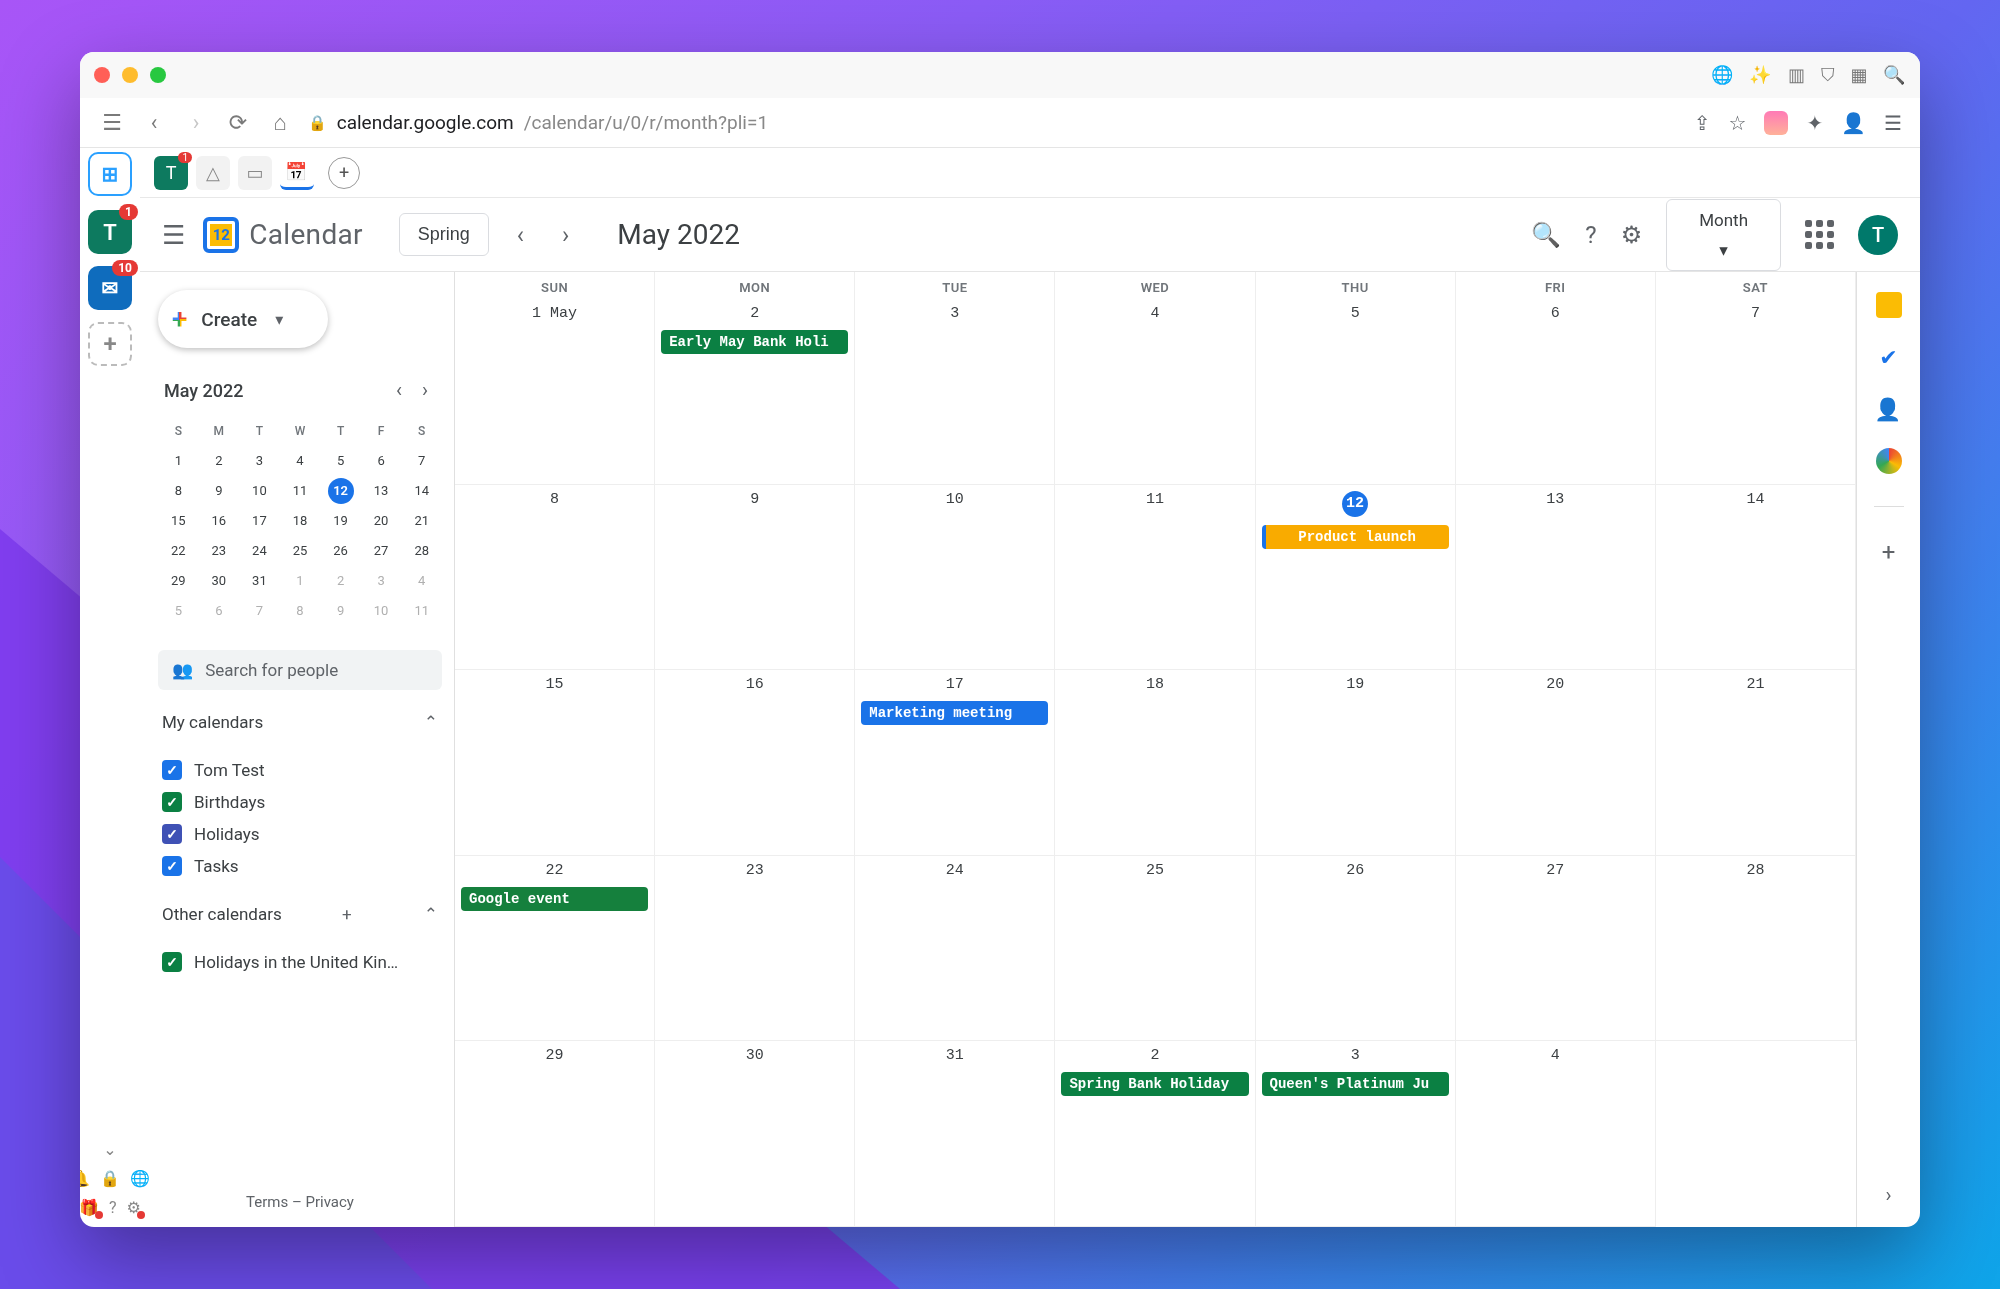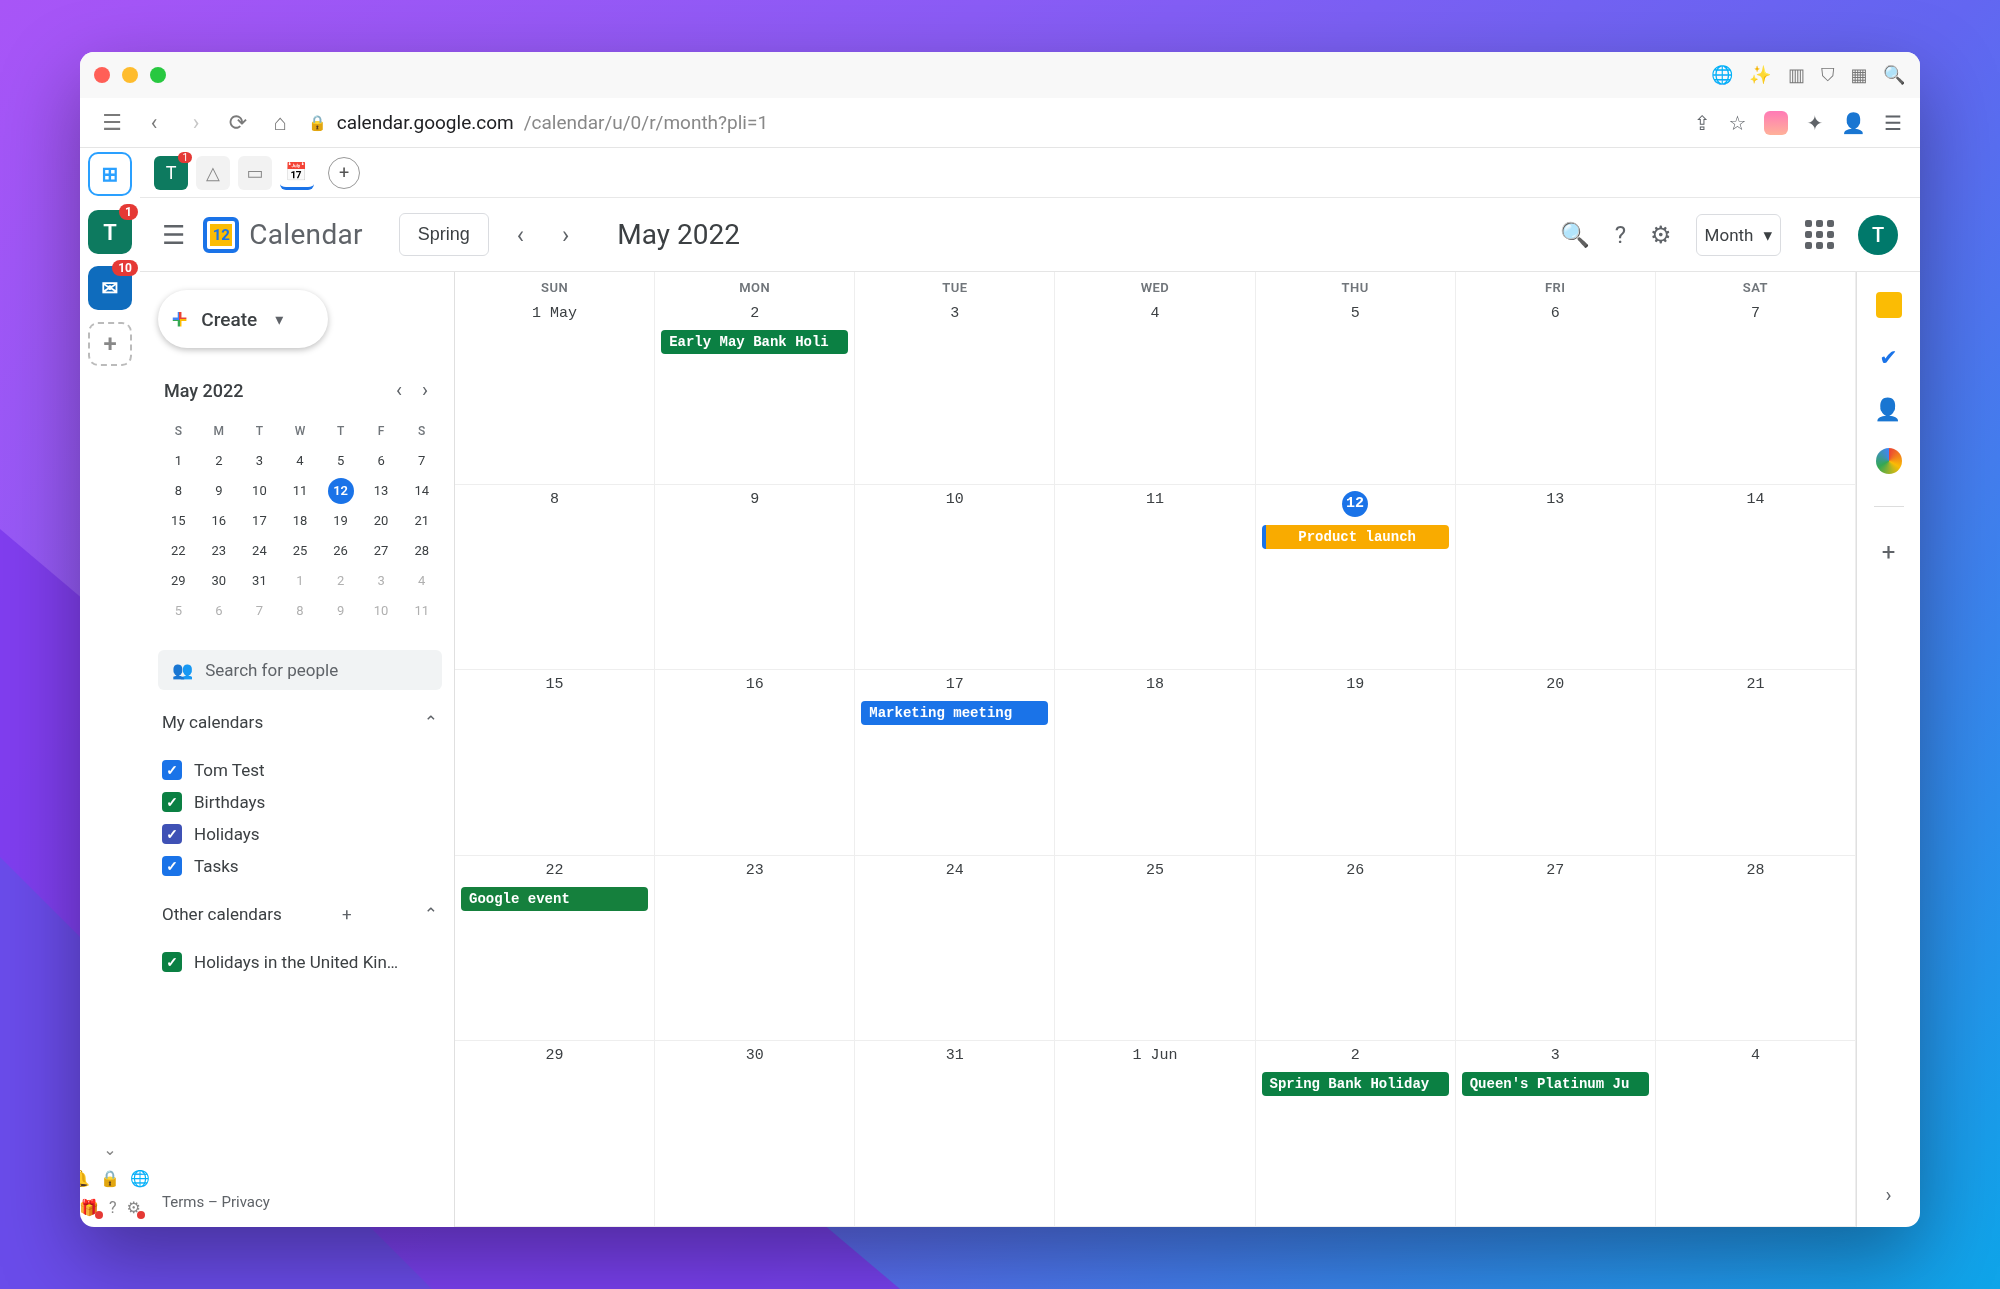--- a/index.html
+++ b/index.html
@@ -61,21 +61,21 @@
 .gcal-logo { display:flex; align-items:center; gap:10px; }
 .gcal-logo-box{ width:36px; height:36px; background:#fff; border:4px solid #1a73e8; border-radius:6px; display:flex; align-items:center; justify-content:center; position:relative;}
 .gcal-logo-box::before{content:""; position:absolute; inset:3px; background:#fbbc04;}
 .gcal-logo-box span{ position:relative; font-weight:700; font-size:15px; color:#1a73e8;}
 .gcal-title{ font-size:28px; color:#5f6368; letter-spacing:0.3px;}
 .today-btn{ border:1px solid #dadce0; border-radius:6px; padding:10px 18px; font-size:18px; color:#3c4043; background:#fff; margin-left:18px;}
 .gnav{ font-size:24px; color:#5f6368; padding:6px 10px;}
 .gcal-monthlabel{ font-size:28px; color:#3c4043; margin-left:20px;}
 .gcal-header-right{ margin-left:auto; display:flex; align-items:center; gap:24px; color:#5f6368; }
 .ghr-ico{ font-size:24px; }
-.view-select{ border:1px solid #dadce0; border-radius:6px; padding:10px 8px; display:flex; align-items:center; gap:10px; font-size:17px; color:#3c4043;}
+.view-select{ border:1px solid #dadce0; border-radius:6px; padding:10px 32px; display:flex; align-items:center; gap:10px; font-size:17px; color:#3c4043;flex-direction:column;}
 .apps-grid{ display:grid; grid-template-columns:repeat(3,7px); grid-template-rows:repeat(3,7px); gap:4px;}
 .apps-grid span{ background:#5f6368; border-radius:2px;}
 .avatar{ width:40px; height:40px; border-radius:50%; background:#00796b; color:#fff; display:flex; align-items:center; justify-content:center; font-weight:500; font-size:20px;}
 
 .gcal-body { flex:1; display:flex; overflow:hidden;}
 .gcal-sidebar{ width:314px; padding:18px 12px 12px 18px; display:flex; flex-direction:column; gap:14px; overflow-y:auto;}
 .create-btn{ width:170px; height:58px; border-radius:30px; box-shadow:0 2px 6px rgba(0,0,0,0.25); display:flex; align-items:center; gap:14px; padding:0 20px 0 14px; background:#fff;}
 .plus-multi{ font-size:28px; font-weight:700; background: conic-gradient(#ea4335 0 25%, #fbbc04 0 50%, #34a853 0 75%, #4285f4 0 100%); -webkit-background-clip:text; color:transparent;}
 .create-label{ font-size:19px; color:#3c4043; font-weight:500;}
 .create-caret{ margin-left:4px; color:#5f6368;}
@@ -92,21 +92,21 @@
 .mini-day.today{ background:#1a73e8; color:#fff; font-weight:600;}
 
 .search-people{ background:#f1f3f4; border-radius:6px; padding:10px 14px; display:flex; align-items:center; gap:12px; color:#5f6368; font-size:17px; margin-top:12px;}
 
 .cal-section-title{ display:flex; align-items:center; font-size:17px; color:#3c4043; padding:8px 4px;}
 .cal-section-title .chev{ margin-left:auto; color:#5f6368;}
 .cal-item{ display:flex; align-items:center; gap:12px; padding:6px 4px; font-size:17px; color:#3c4043;}
 .cbox{ width:20px; height:20px; border-radius:4px; display:flex; align-items:center; justify-content:center; color:#fff; font-size:14px; font-weight:700;}
 .c-blue{background:#1a73e8;} .c-green{background:#0b8043;} .c-indigo{background:#3f51b5;} .c-blue2{background:#1a73e8;}
 
-.footer-links{ margin-top:auto; padding:8px 4px 4px; font-size:15px; color:#5f6368;}
+.footer-links{ margin-top:auto; padding:8px 4px 4px; font-size:15px; color:#5f6368;text-align:center;}
 
 
 .month-area{ flex:1; display:flex; border-left:1px solid #e0e0e0;}
 .month-grid{ flex:1; display:grid; grid-template-columns:repeat(7,1fr); grid-template-rows:auto repeat(5,1fr);}
 .dow-head{ text-align:center; font-size:13px; color:#70757a; font-weight:600; letter-spacing:0.5px; padding:8px 0 4px; border-right:1px solid #eee;}
 .day-cell{ border-right:1px solid #eee; border-bottom:1px solid #eee; padding:6px 6px 4px; position:relative; min-height:0;font-family:Liberation Mono, monospace;}
 .day-num{ text-align:center; font-size:15px; color:#3c4043; padding-bottom:6px;}
 .day-num.today span{ background:#1a73e8; color:#fff; border-radius:50%; width:26px; height:26px; display:inline-flex; align-items:center; justify-content:center; font-weight:600;}
 .event{ font-size:14px; color:#fff; border-radius:4px; padding:4px 8px; font-weight:600; white-space:nowrap; overflow:hidden; text-overflow:clip; margin-top:2px;}
 .ev-green{ background:#0b8043;}
@@ -467,23 +467,20 @@
                 <div class="day-cell">
                   <div class="day-num"><span>29</span></div>
                 </div>
                 <div class="day-cell">
                   <div class="day-num"><span>30</span></div>
                 </div>
                 <div class="day-cell">
                   <div class="day-num"><span>31</span></div>
                 </div>
                 <div class="day-cell">
-                  <div class="day-num"><span>1 Jun</span></div>
-                </div>
-                <div class="day-cell">
                   <div class="day-num"><span>2</span></div>
                   <div class="event ev-green">Spring Bank Holiday</div>
                 </div>
                 <div class="day-cell">
                   <div class="day-num"><span>3</span></div>
                   <div class="event ev-green">Queen's Platinum Ju</div>
                 </div>
                 <div class="day-cell">
                   <div class="day-num"><span>4</span></div>
                 </div>

